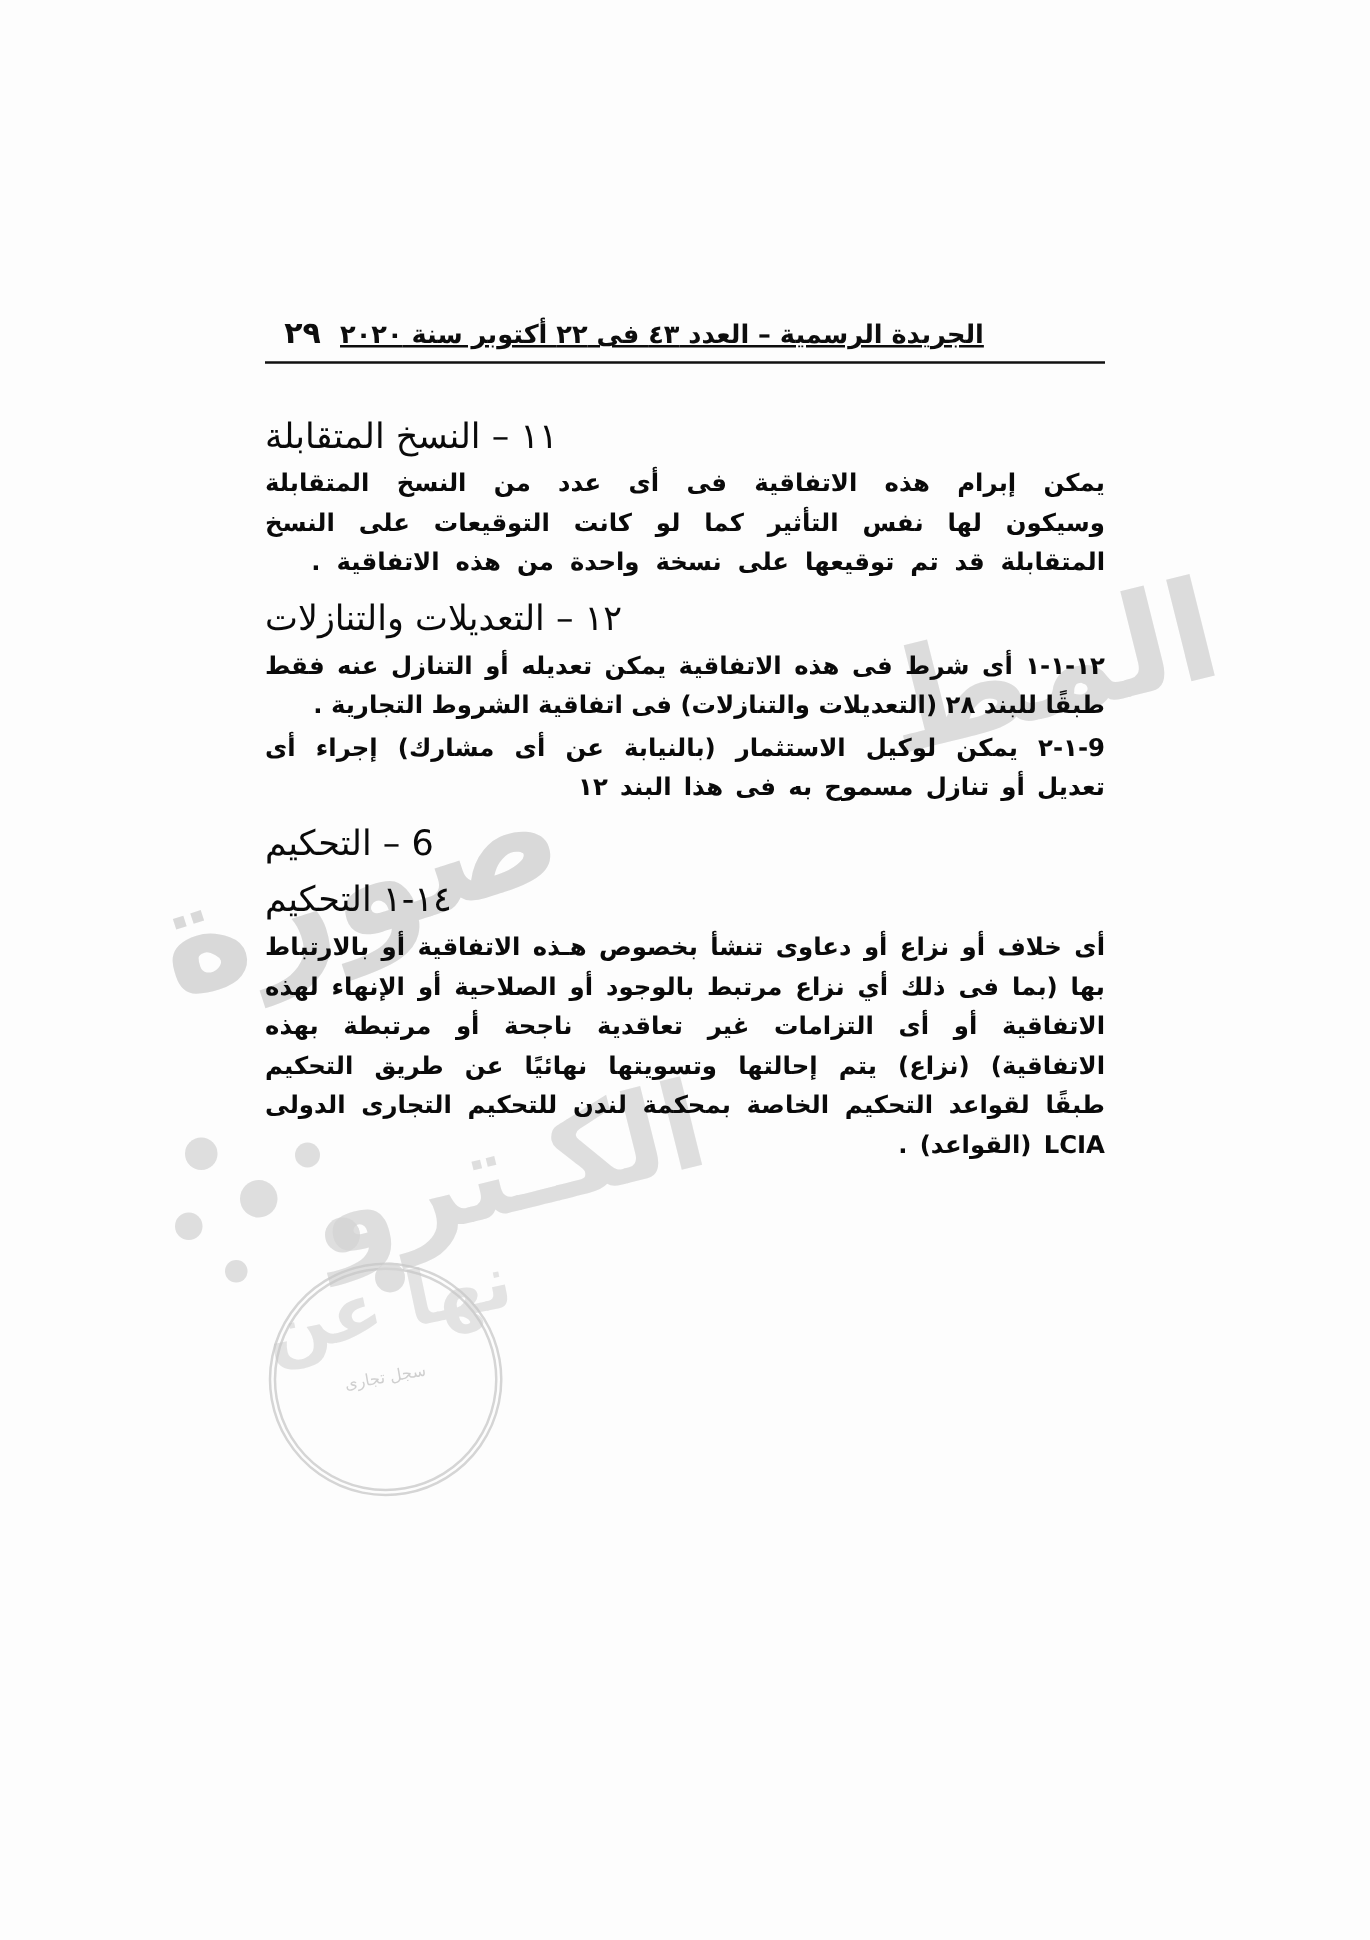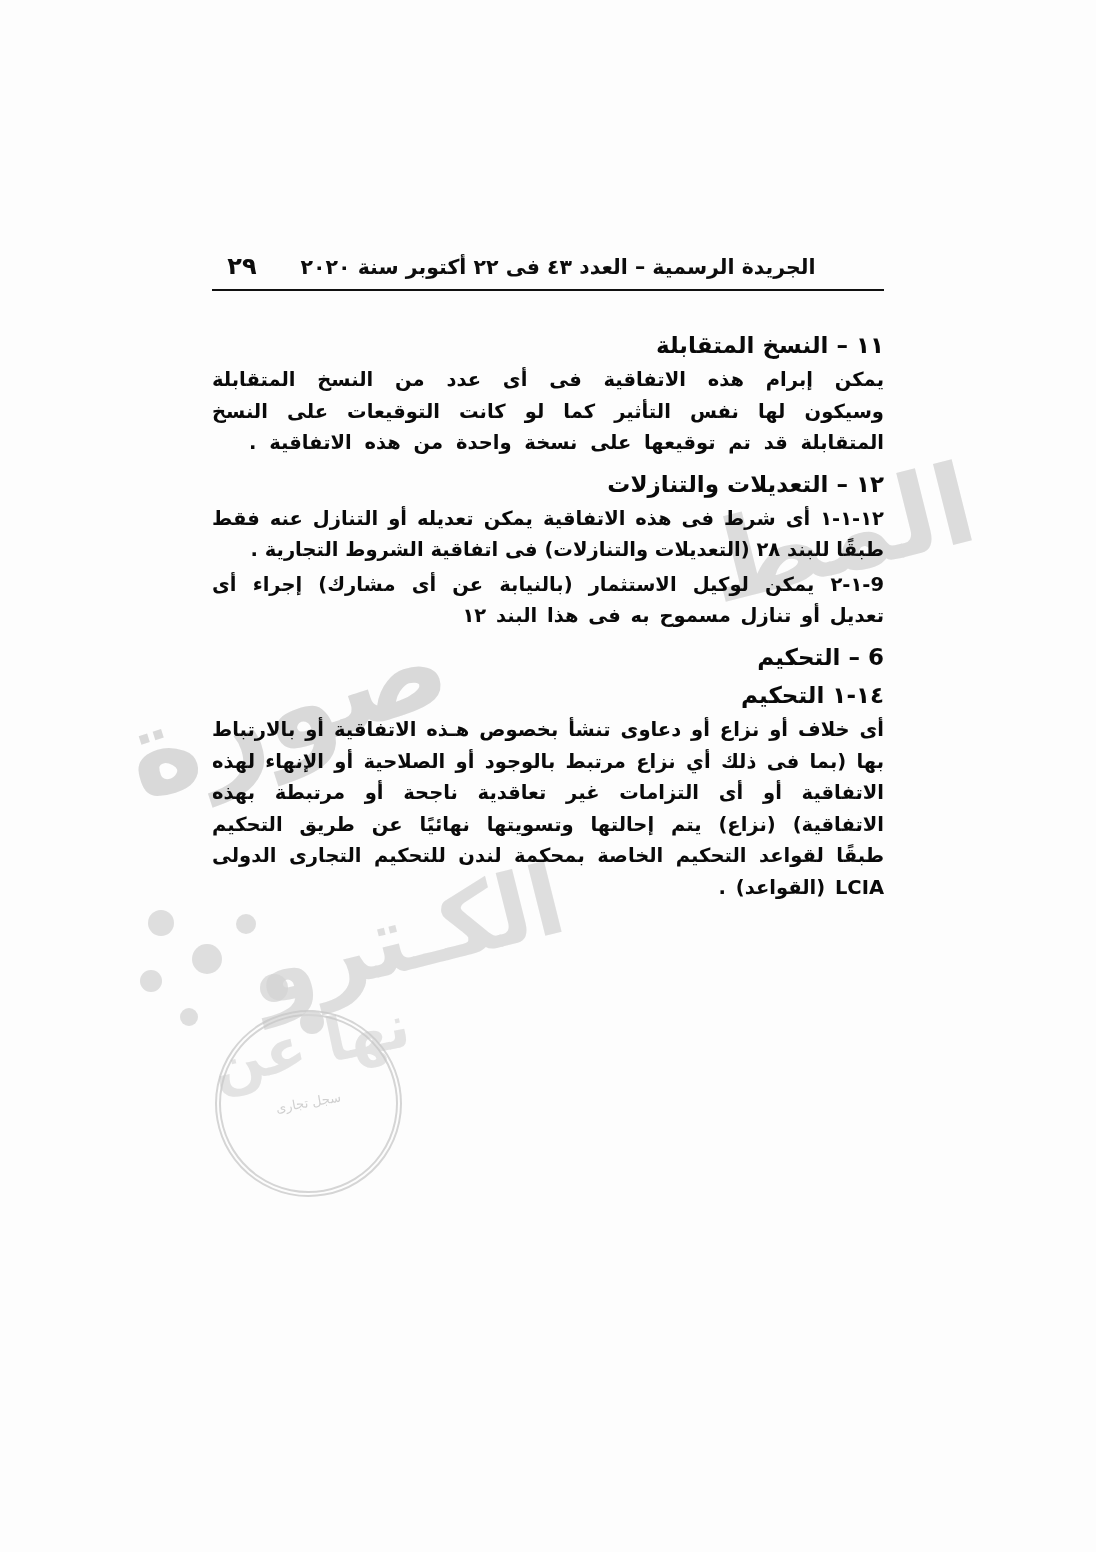--- a/index.html
+++ b/index.html
@@ -119,22 +119,23 @@
     flex-direction: row;
     align-items: baseline;
     justify-content: space-between;
     font-weight: bold;
     font-size: 20.5px;
     color: #0d0d0d;
     direction: rtl;
   }
   .header-title {
     flex: 1;
-    text-align: center;
+    text-align: left;
     padding-right: 40px;
+    text-decoration: underline;
   }
   .header-page {
     width: 60px;
     text-align: center;
     font-size: 24px;
   }
   .header-rule {
     margin-top: 9px;
     border-bottom: 2.2px solid #111;
   }
@@ -143,23 +144,23 @@
     position: absolute;
     top: 320px;
     right: 212px;
     left: 212px;
     direction: rtl;
     text-align: justify;
     color: #0a0a0a;
   }
 
   .heading {
-    font-weight: bold;
-    font-size: 23px;
-    text-align: right;
+    font-weight: normal;
+    font-size: 28px;
+    text-align: left;
     margin: 12px 0 6px 0;
     letter-spacing: 0px;
   }
 
   p.para {
     margin: 0 0 3px 0;
     font-size: 19.5px;
     line-height: 1.62;
     text-align: justify;
     text-justify: inter-word;

